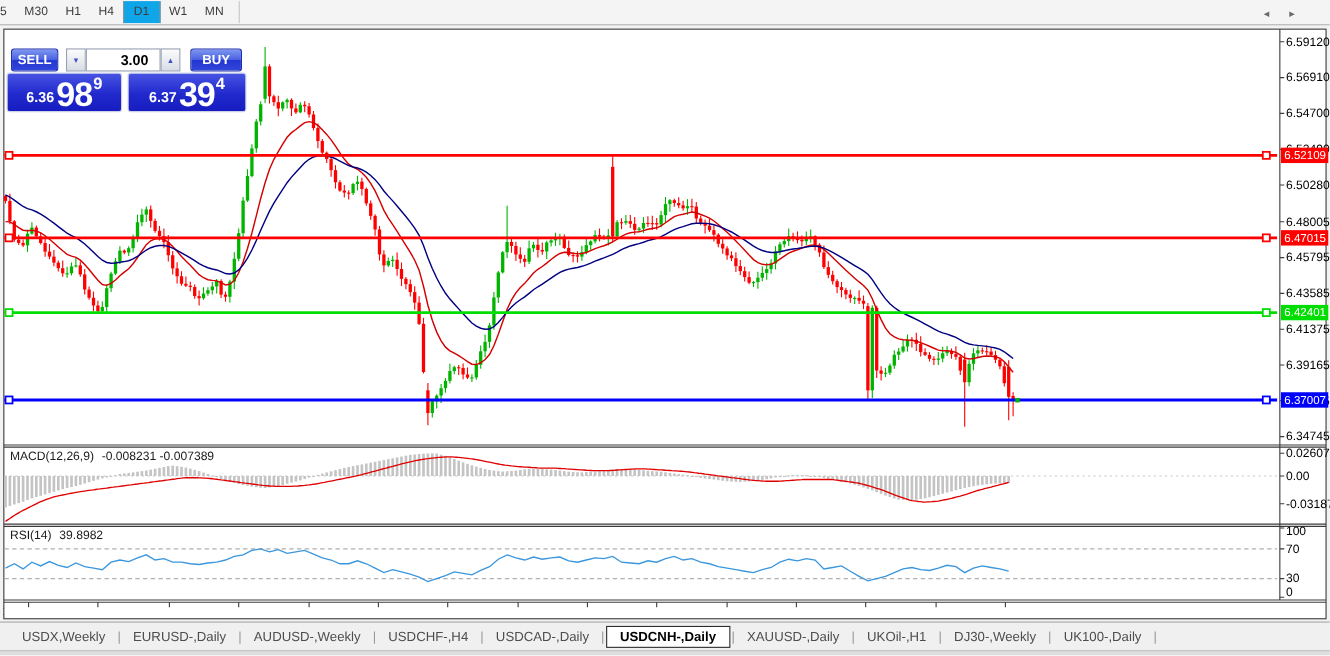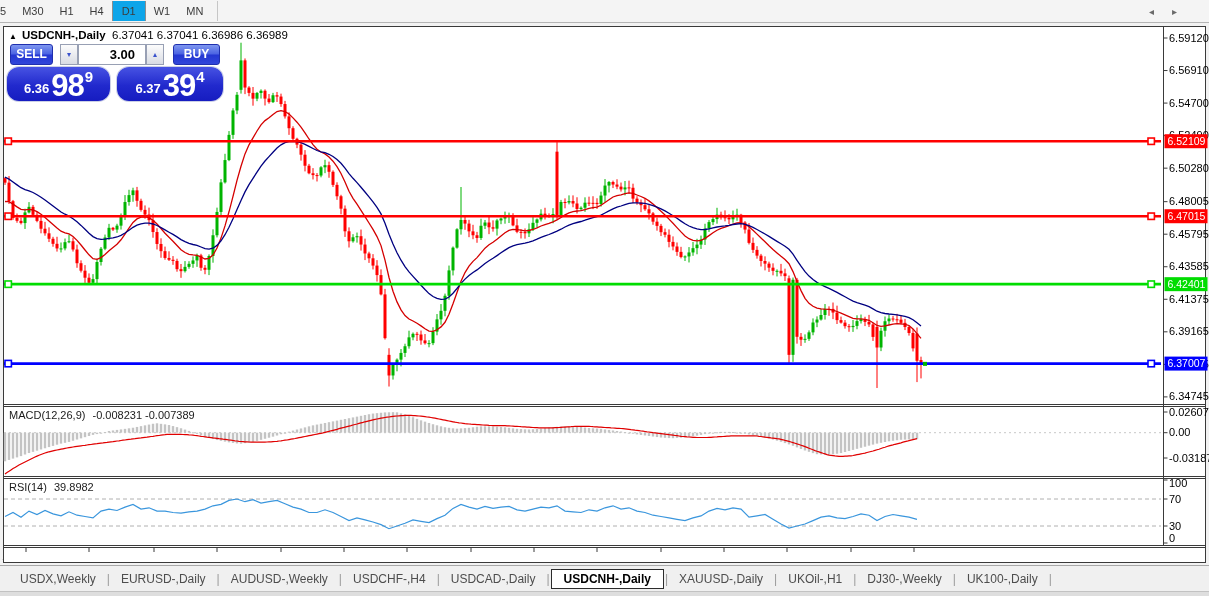--- a/index.html
+++ b/index.html
@@ -19,21 +19,21 @@
   
   .tpanel{position:absolute;left:7px;top:44px;width:216px;height:57px;z-index:6;}
   .trow1{position:absolute;left:0;top:0;height:21px;width:216px;}
   .btn{position:absolute;top:0;height:21px;border:1px solid #1f2fae;border-radius:3px;
        background:linear-gradient(180deg,#7e97f0 0%,#4a62e2 48%,#2336d2 52%,#3146da 100%);
        color:#fff;font-size:12px;font-weight:bold;text-align:center;line-height:19px;box-sizing:border-box;}
   .spinbtn{position:absolute;top:0;width:18px;height:21px;box-sizing:border-box;border:1px solid #98a0b4;
        background:linear-gradient(180deg,#fcfcfc,#d9dce4);color:#3952cc;font-size:8px;text-align:center;line-height:19px;}
   .vol{position:absolute;top:0;width:68px;height:21px;box-sizing:border-box;border:1px solid #98a0b4;
        font-family:"Liberation Sans",sans-serif;font-size:13px;text-align:right;padding:0 10px 0 0;}
-  .pbox{position:absolute;top:23px;height:34px;border-radius:12px;
+  .pbox{position:absolute;top:23px;height:34px;border-radius:2px;
         background:linear-gradient(180deg,#4753e3 0%,#2129cd 55%,#161cc0 100%);
         box-shadow:0 0 0 1px rgba(140,150,200,.45);}
   .bigprice{display:flex;align-items:flex-end;justify-content:center;color:#fff;font-weight:bold;height:100%;}
   .bigprice .pfx{font-size:13px;margin:0 2px 5px 0;}
   .bigprice .big{font-size:31px;line-height:27px;letter-spacing:-1px;margin-bottom:2px;}
   .bigprice .sup{font-size:15px;margin:0 0 16px 1px;}
   
   .indlabel{position:absolute;font-size:11px;color:#1a1a1a;z-index:4;}
   .indlabel .vals{margin-left:4px;}
   
@@ -847,24 +847,20 @@
       <div class="tf first">5</div>
       <div class="tf">M30</div>
       <div class="tf">H1</div>
       <div class="tf">H4</div>
       <div class="tf active">D1</div>
       <div class="tf">W1</div>
       <div class="tf">MN</div>
       <div class="tfsep"></div>
     </div>
 
-  <div class="title">
-    <span class="tri">▲</span><b>USDCNH-,Daily</b>&nbsp;
-    <span>6.37041 6.37041 6.36986 6.36989</span>
-  </div>
 
   <div class="tpanel">
     <div class="trow1">
       <div class="btn" style="left:3px;width:43px;">SELL</div>
       <div class="spinbtn" style="left:53px;">▾</div>
       <input class="vol" style="left: 71px; font-weight: bold;" value="3.00">
       <div class="spinbtn" style="left:139px;">▴</div>
       <div class="btn" style="left:166px;width:47px;">BUY</div>
     </div>
     <div class="pbox" style="left:0;width:103px;">

